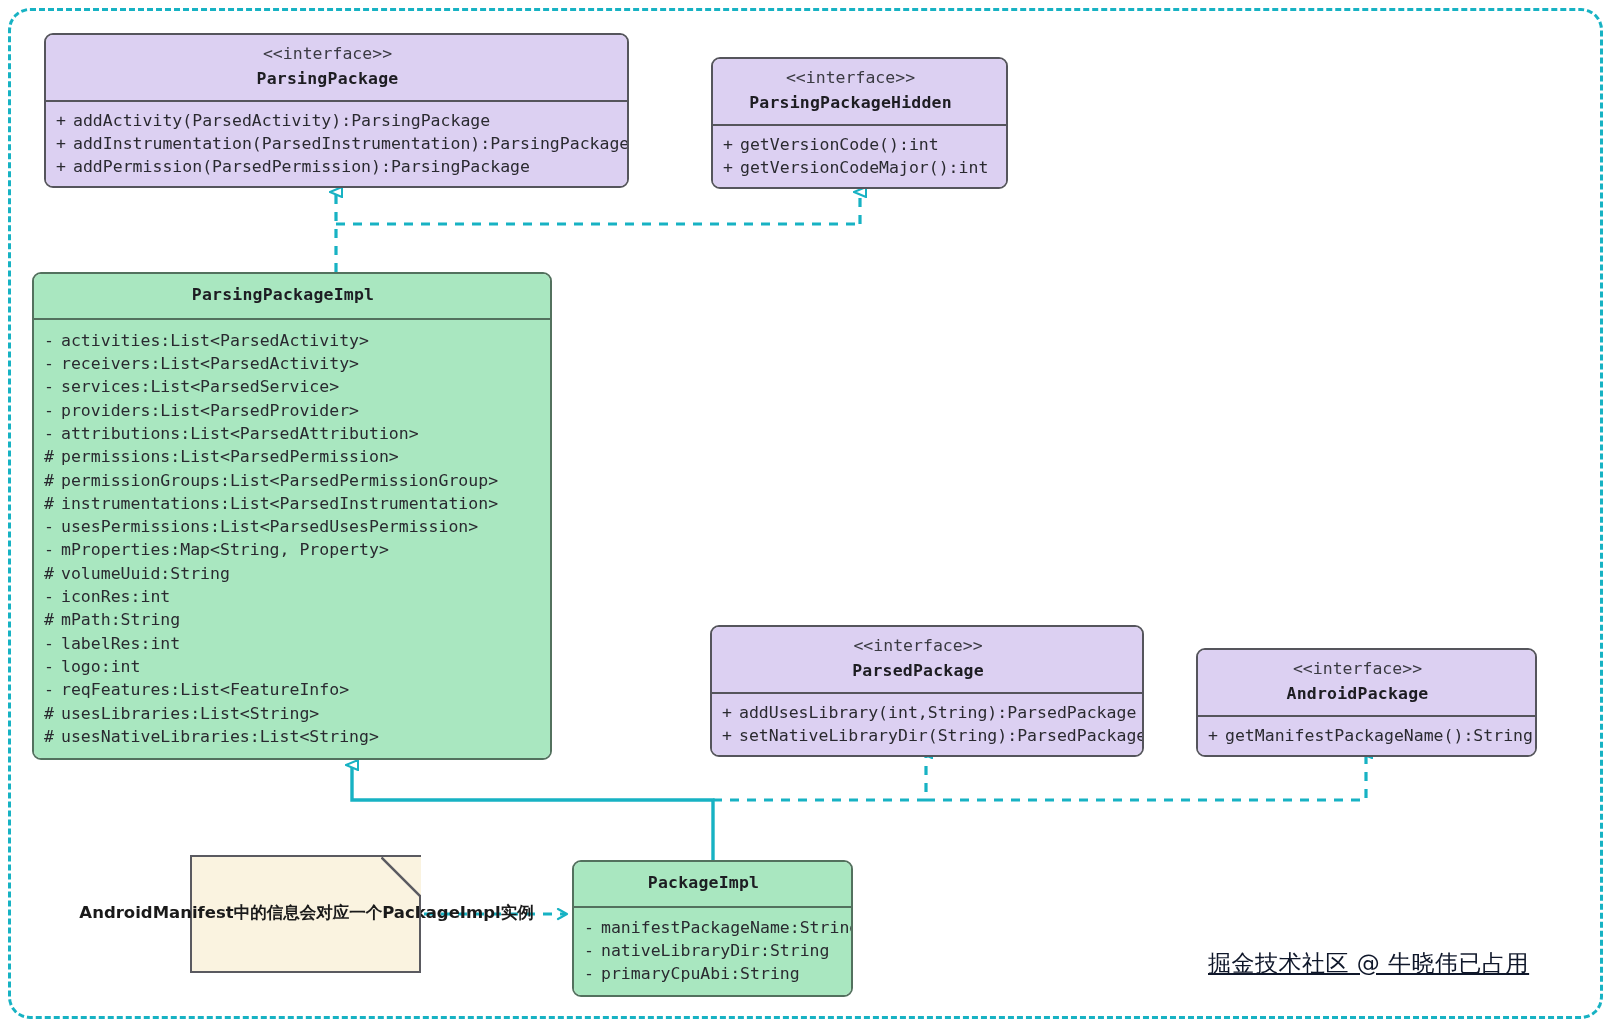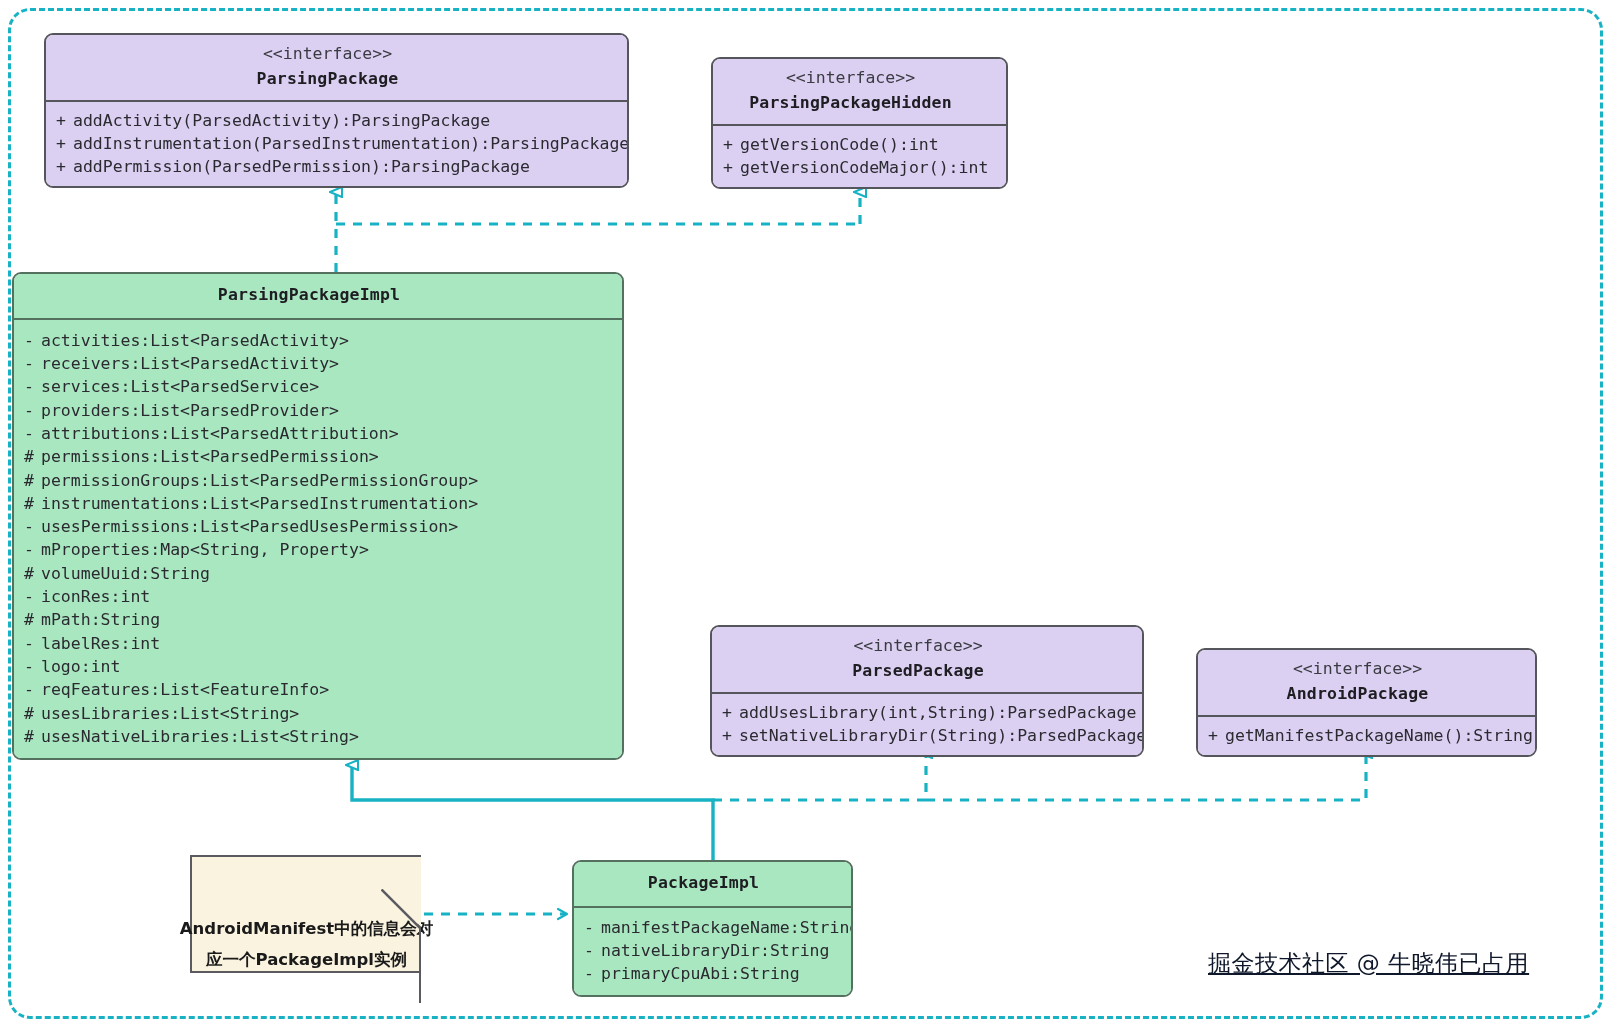--- a/index.html
+++ b/index.html
@@ -83,26 +83,25 @@
     background: #faf3e0;
     border: 2.5px solid #5a5a60;
     border-right: none;
     border-bottom: 2.5px solid #5a5a60;
   }
   .note-inner {
     position: relative;
     width: 100%;
     height: 100%;
     display: flex;
-    flex-direction: column;
+    flex-direction: row;
     align-items: center;
     justify-content: center;
     text-align: center;
     padding: 6px 10px 10px 10px;
-    margin-top: 32px;
   }
   .note-line {
     font-family: "DejaVu Sans", "Liberation Sans", sans-serif;
     font-size: 16.5px;
     font-weight: bold;
     color: #1a1a1a;
     line-height: 31px;
     white-space: nowrap;
   }
   .note-fold {
@@ -201,21 +200,21 @@
     <div class="box-head">
       <div class="stereotype">&lt;&lt;interface&gt;&gt;</div>
       <div class="cls-name">ParsingPackageHidden</div>
     </div>
     <div class="box-body">
       <div class="member"><span class="vis">+</span><span>getVersionCode():int</span></div>
       <div class="member"><span class="vis">+</span><span>getVersionCodeMajor():int</span></div>
     </div>
   </div>
 
-  <div class="uml-box impl" style="left:12px; top:272px; width:612px;">
+  <div class="uml-box impl" style="left:32px; top:272px; width:520px;">
     <div class="box-head" style="padding-top:9px; padding-bottom:10px;">
       <div class="cls-name">ParsingPackageImpl</div>
     </div>
     <div class="box-body" style="padding-top:9px; padding-bottom:10px;">
       <div class="member"><span class="vis">-</span><span>activities:List&lt;ParsedActivity&gt;</span></div>
       <div class="member"><span class="vis">-</span><span>receivers:List&lt;ParsedActivity&gt;</span></div>
       <div class="member"><span class="vis">-</span><span>services:List&lt;ParsedService&gt;</span></div>
       <div class="member"><span class="vis">-</span><span>providers:List&lt;ParsedProvider&gt;</span></div>
       <div class="member"><span class="vis">-</span><span>attributions:List&lt;ParsedAttribution&gt;</span></div>
       <div class="member"><span class="vis">#</span><span>permissions:List&lt;ParsedPermission&gt;</span></div>

